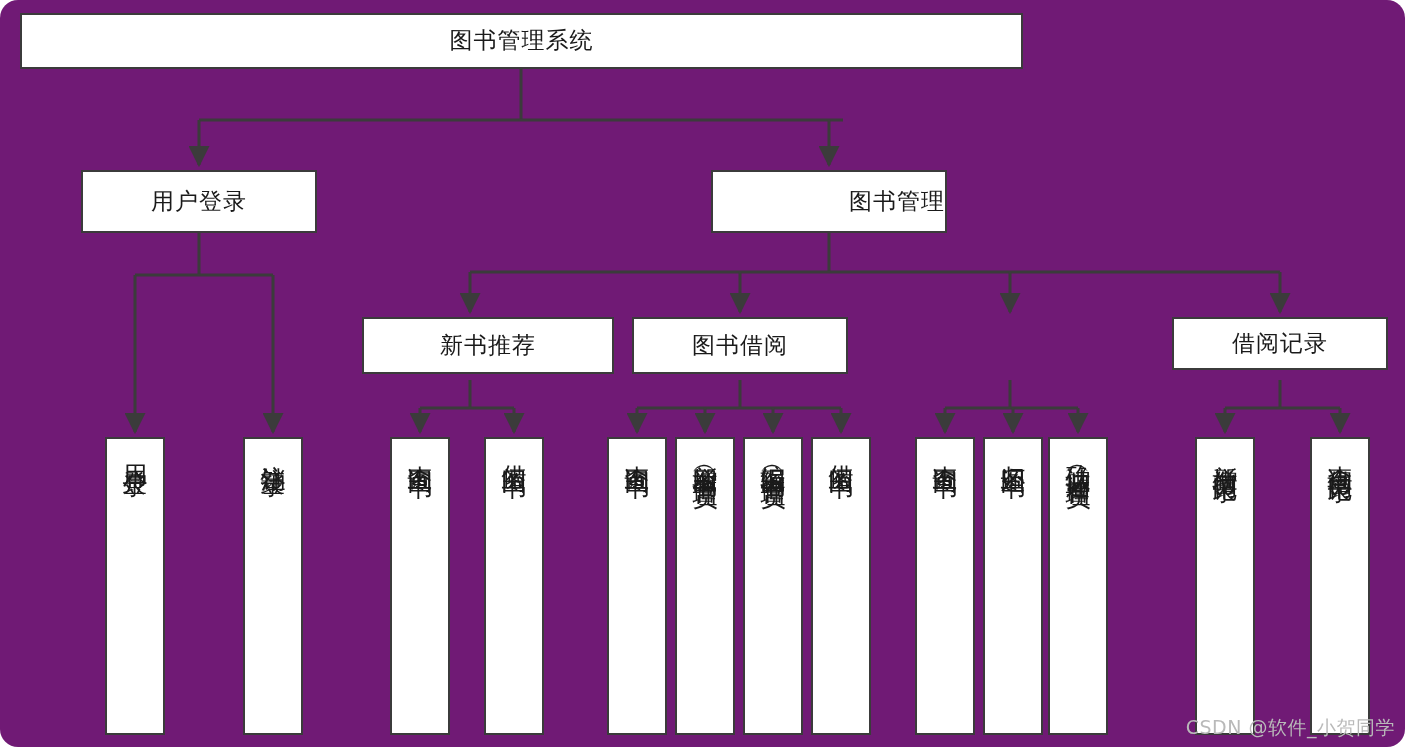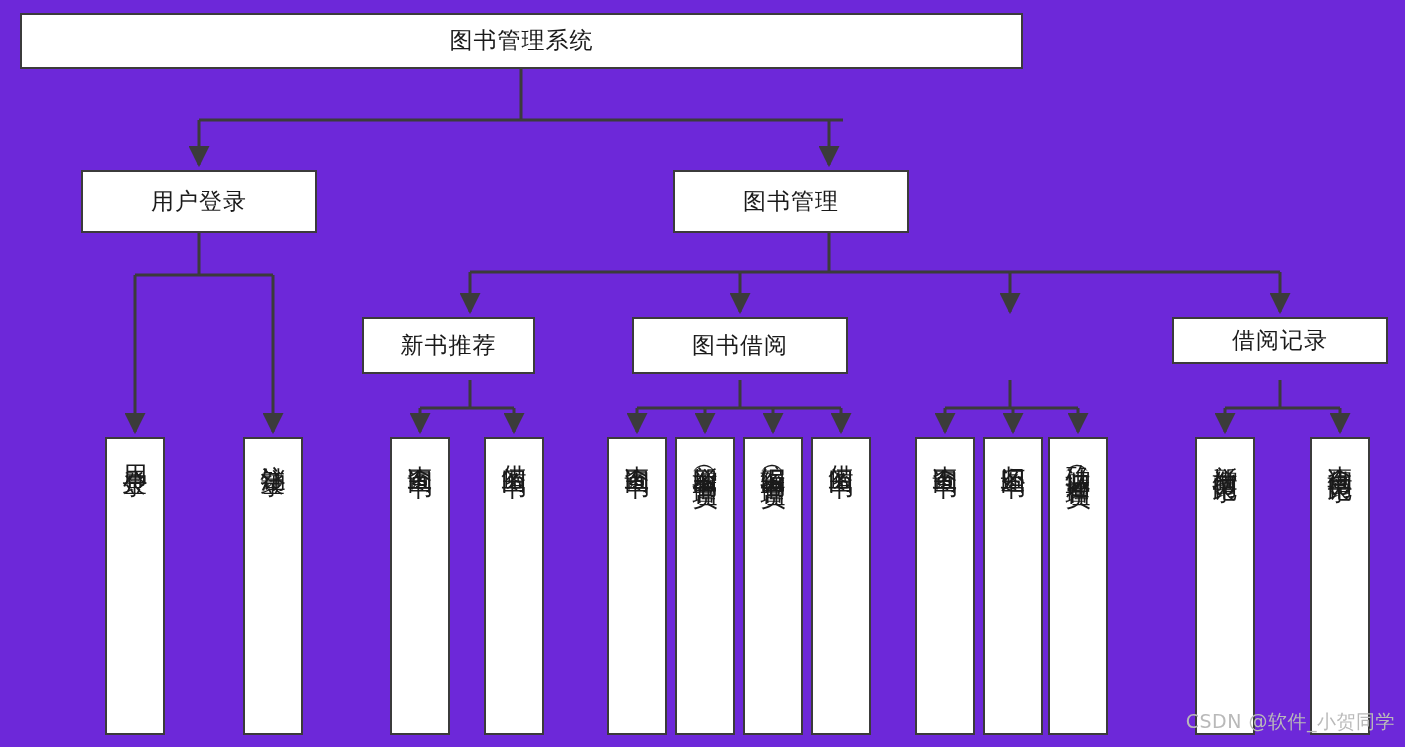--- a/index.html
+++ b/index.html
@@ -8,22 +8,23 @@
     padding: 0;
     background: #ffffff;
   }
   body {
     font-family: "DejaVu Sans", "Liberation Sans", sans-serif;
   }
   #canvas {
     position: relative;
     width: 1405px;
     height: 747px;
-    background: #6d28d9;
+    background: #701a75;
     overflow: hidden;
+    border-radius: 18px;
   }
   #wires {
     position: absolute;
     left: 0;
     top: 0;
     width: 1405px;
     height: 747px;
     pointer-events: none;
   }
   .node {
@@ -61,21 +62,21 @@
     text-orientation: upright;
     font-size: 25px;
     line-height: 1.0;
     letter-spacing: 3px;
     white-space: normal;
     max-height: 100%;
   }
   .watermark {
     position: absolute;
     right: 10px;
-    bottom: 12px;
+    bottom: 6px;
     font-size: 19px;
     color: #b9b9b9;
     white-space: nowrap;
     z-index: 5;
     letter-spacing: 0.5px;
   }
 </style>
 </head>
 <body>
 
@@ -132,31 +133,31 @@
     </g>
   </svg>
 
   <div class="node root h" style="left:20px; top:13px; width:1003px; height:56px;">
     <span class="lbl">图书管理系统</span>
   </div>
 
   <div class="node h" style="left:81px; top:170px; width:236px; height:63px;">
     <span class="lbl">用户登录</span>
   </div>
-  <div class="node h" style="left:673px; top:170px; width:236px; height:63px;">
+  <div class="node h" style="left:711px; top:170px; width:236px; height:63px;justify-content:flex-end;">
     <span class="lbl">图书管理</span>
   </div>
 
-  <div class="node h" style="left:362px; top:317px; width:173px; height:57px;">
+  <div class="node h" style="left:362px; top:317px; width:252px; height:57px;">
     <span class="lbl">新书推荐</span>
   </div>
   <div class="node h" style="left:632px; top:317px; width:216px; height:57px;justify-content:center;">
     <span class="lbl">图书借阅</span>
   </div>
-  <div class="node h" style="left:1172px; top:317px; width:216px; height:47px;">
+  <div class="node h" style="left:1172px; top:317px; width:216px; height:53px;">
     <span class="lbl">借阅记录</span>
   </div>
 
   <div class="node v" style="left:105px; top:437px; width:60px; height:298px;">
     <span class="lbl">用户登录</span>
   </div>
   <div class="node v" style="left:243px; top:437px; width:60px; height:298px;">
     <span class="lbl">注销登录</span>
   </div>
 

